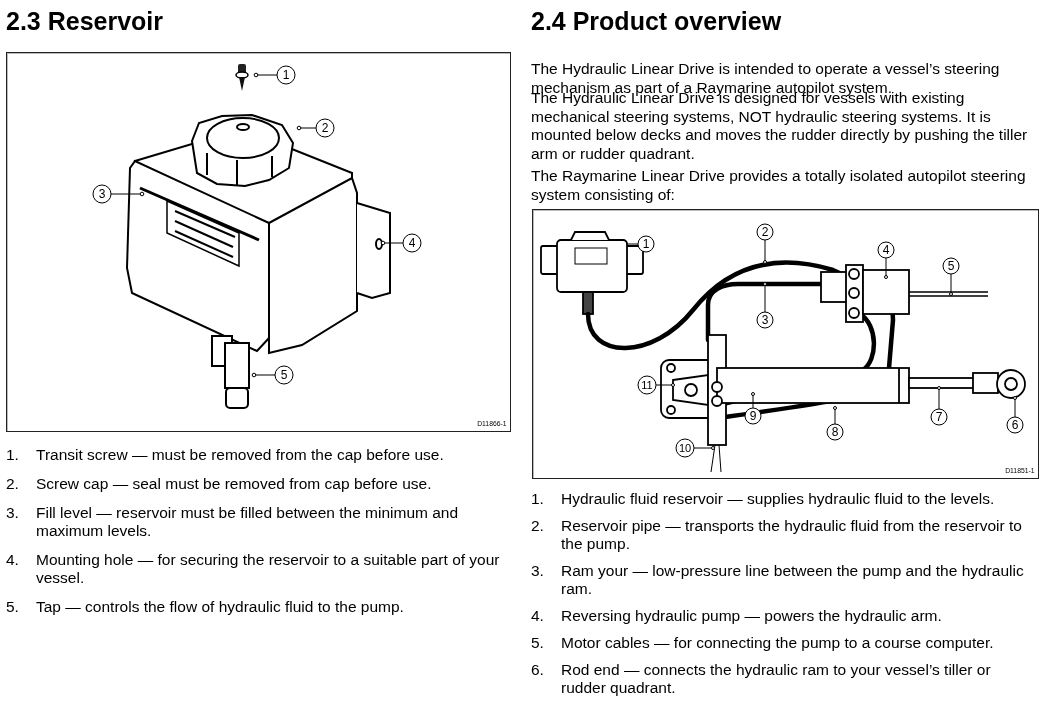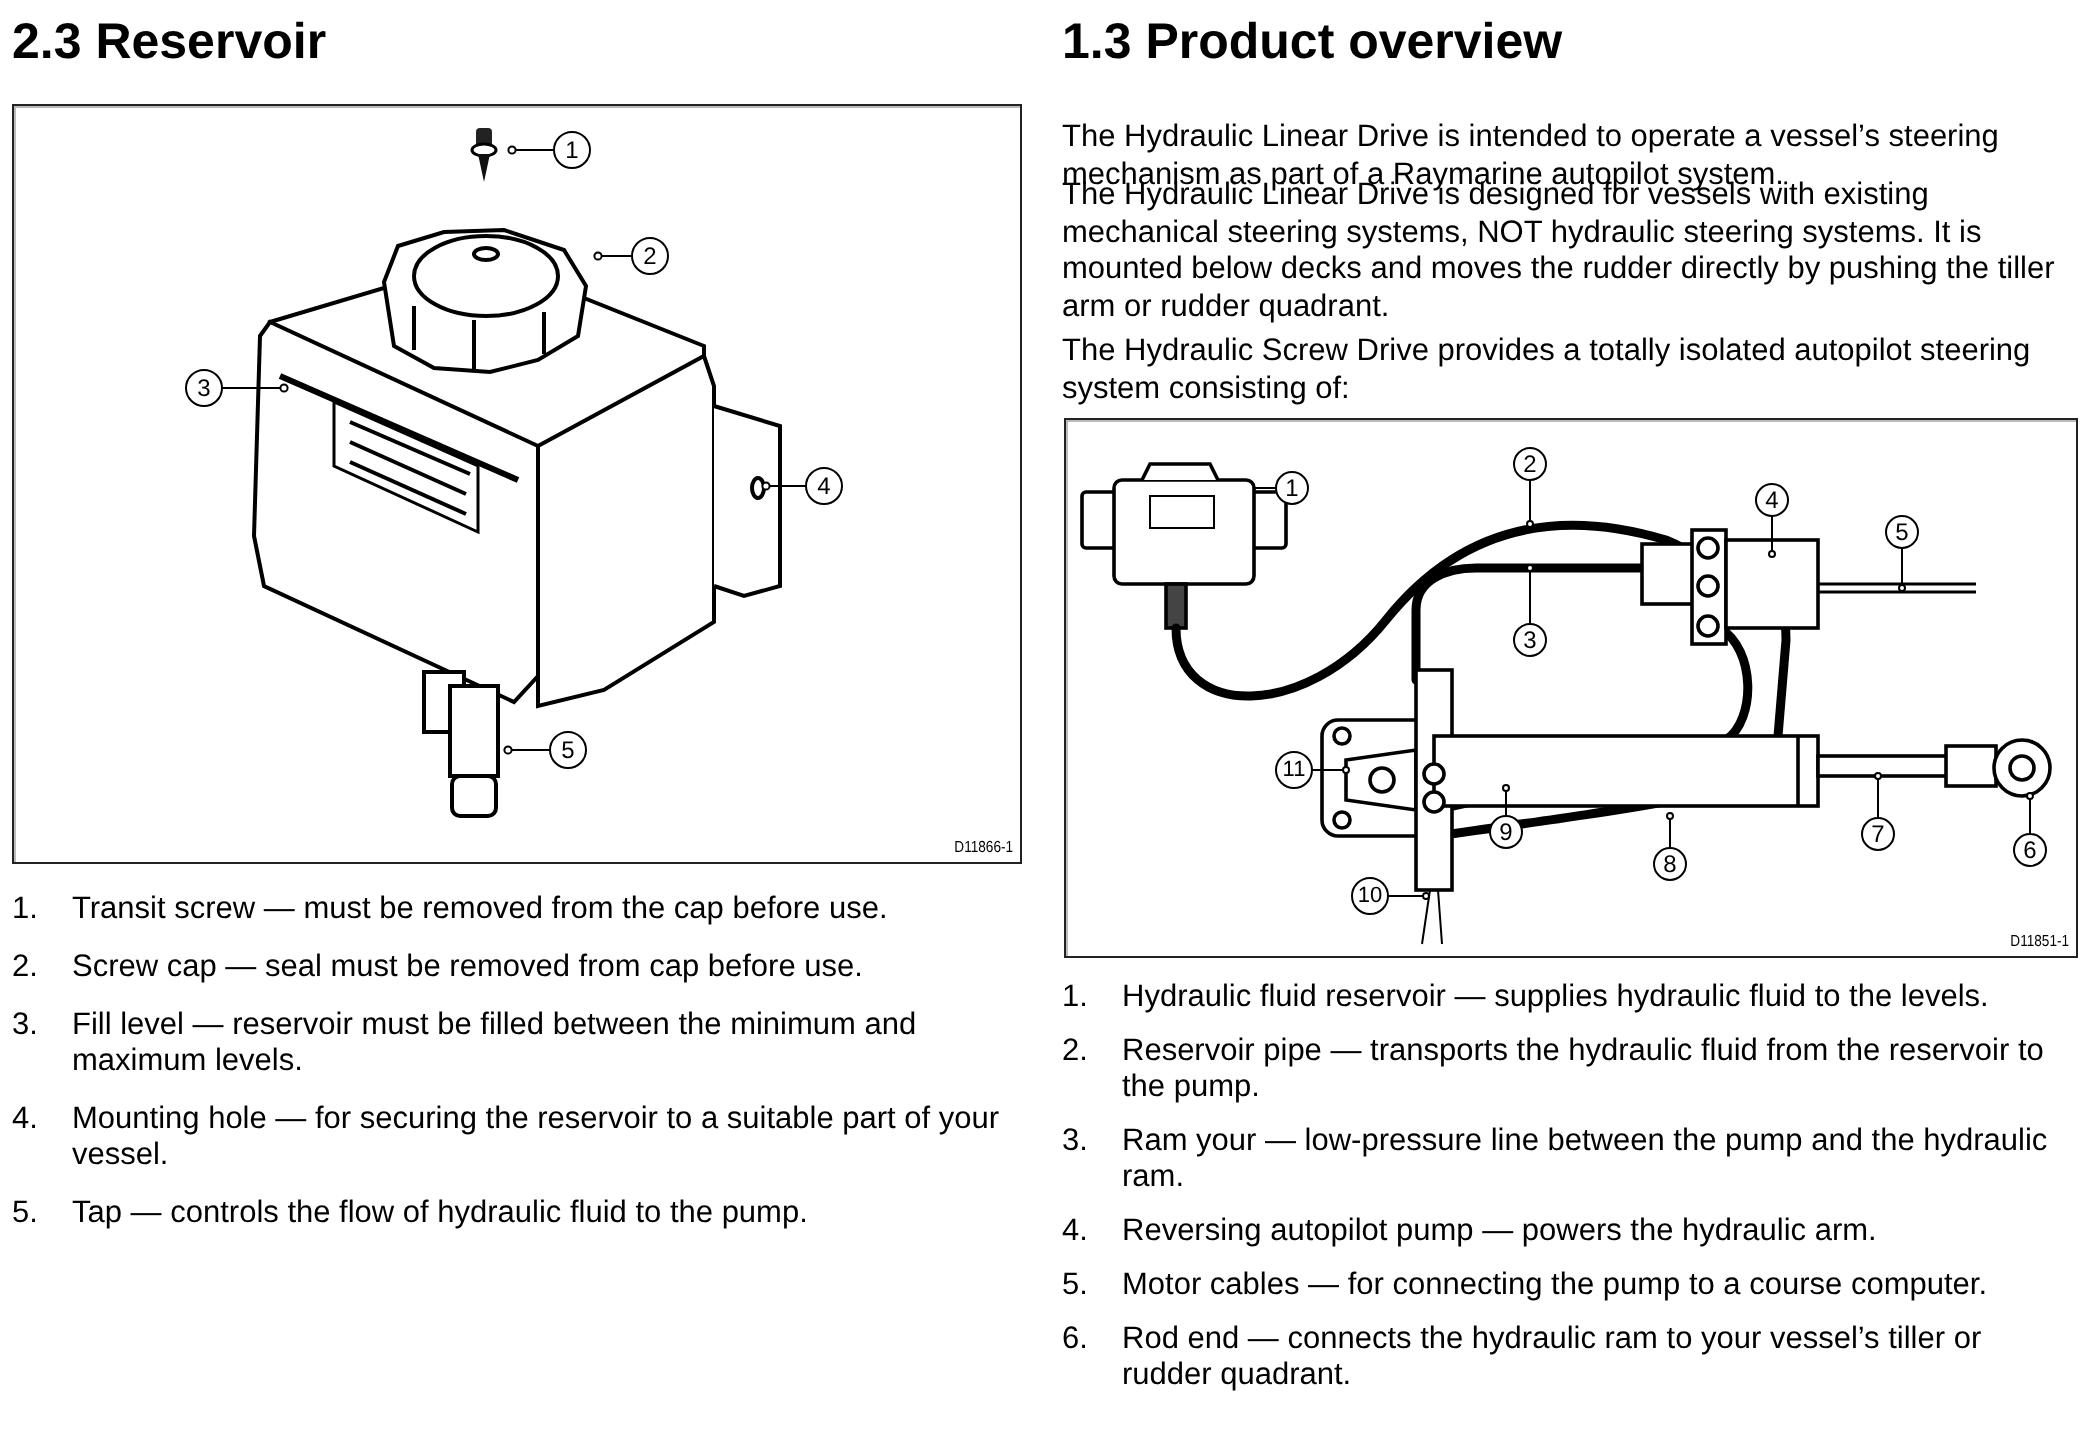--- a/index.html
+++ b/index.html
@@ -124,25 +124,25 @@
   <ol class="items" id="list-left">
     <li><span class="num">1.</span><b>Transit screw</b><span> — must be removed from the cap before use.</span></li>
     <li><span class="num">2.</span><b>Screw cap</b><span> — seal must be removed from cap before use.</span></li>
     <li><span class="num">3.</span><b>Fill level</b><span> — reservoir must be filled between the minimum and maximum levels.</span></li>
     <li><span class="num">4.</span><b>Mounting hole</b><span> — for securing the reservoir to a suitable part of your vessel.</span></li>
     <li><span class="num">5.</span><b>Tap</b><span> — controls the flow of hydraulic fluid to the pump.</span></li>
   </ol>
 </div>
 
 <div class="col" id="col-right">
-  <h2>1.3 Product overview</h2>
+  <h2>2.4 Product overview</h2>
 
   <p class="para" style="top:60px">The Hydraulic Linear Drive is intended to operate a vessel’s steering mechanism as part of a Raymarine autopilot system.</p>
   <p class="para" style="top:89px">The Hydraulic Linear Drive is designed for vessels with existing mechanical steering systems, NOT hydraulic steering systems.  It is mounted below decks and moves the rudder directly by pushing the tiller arm or rudder quadrant.</p>
-  <p class="para" style="top:167px">The Hydraulic Screw Drive provides a totally isolated autopilot steering system consisting of:</p>
+  <p class="para" style="top:167px">The Raymarine Linear Drive provides a totally isolated autopilot steering system consisting of:</p>
 
   <div class="figure" id="fig-overview">
     <svg class="fig-svg" viewBox="0 0 505 268">
 
       <g fill="#fff" stroke="#000" stroke-width="1.8">
         <rect x="8" y="36" width="18" height="28" rx="2"></rect>
         <rect x="92" y="36" width="18" height="28" rx="2"></rect>
         <rect x="24" y="30" width="70" height="52" rx="4"></rect>
         <path d="M38 30 L42 22 L72 22 L76 30"></path>
         <rect x="42" y="38" width="32" height="16" stroke-width="1"></rect>
@@ -251,17 +251,17 @@
           <text x="114" y="175" style="font-size:11px">11</text>
       </g>
     </svg>
     <div class="fig-id">D11851-1</div>
   </div>
 
   <ol class="items" id="list-right">
     <li><span class="num">1.</span><b>Hydraulic fluid reservoir</b><span> — supplies hydraulic fluid to the levels.</span></li>
     <li><span class="num">2.</span><b>Reservoir pipe</b><span> — transports the hydraulic fluid from the reservoir to the pump.</span></li>
     <li><span class="num">3.</span><b>Ram your</b><span> — low-pressure line between the pump and the hydraulic ram.</span></li>
-    <li><span class="num">4.</span><b>Reversing autopilot pump</b><span> — powers the hydraulic arm.</span></li>
+    <li><span class="num">4.</span><b>Reversing hydraulic pump</b><span> — powers the hydraulic arm.</span></li>
     <li><span class="num">5.</span><b>Motor cables</b><span> — for connecting the pump to a course computer.</span></li>
     <li><span class="num">6.</span><b>Rod end</b><span> — connects the hydraulic ram to your vessel’s tiller or rudder quadrant.</span></li>
   </ol>
 </div>
 
 </body></html>

